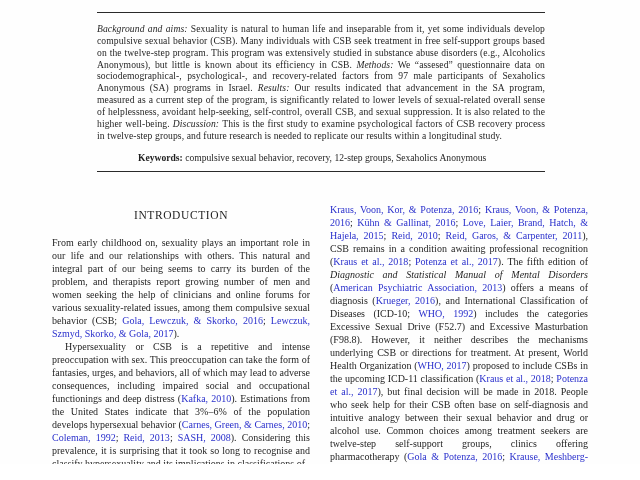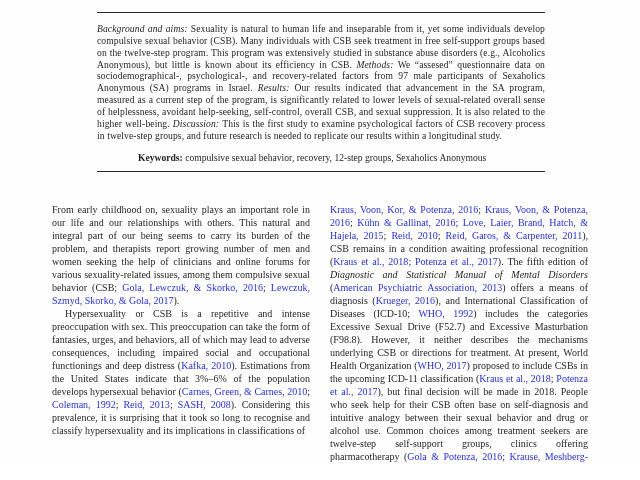--- a/index.html
+++ b/index.html
@@ -47,20 +47,21 @@
 
   <div class="rule rule-top"></div>
 
   <div class="abstract"><span class="run-i">Background and aims: </span><span class="run-n">Sexuality is natural to human life and inseparable from it, yet some individuals develop compulsive sexual behavior (CSB). Many individuals with CSB seek treatment in free self-support groups based on the twelve-step program. This program was extensively studied in substance abuse disorders (e.g., Alcoholics Anonymous), but little is known about its efficiency in CSB. </span><span class="run-i">Methods: </span><span class="run-n">We “assesed” questionnaire data on sociodemographical-, psychological-, and recovery-related factors from 97 male participants of Sexaholics Anonymous (SA) programs in Israel. </span><span class="run-i">Results: </span><span class="run-n">Our results indicated that advancement in the SA program, measured as a current step of the program, is significantly related to lower levels of sexual-related overall sense of helplessness, avoidant help-seeking, self-control, overall CSB, and sexual suppression. It is also related to the higher well-being. </span><span class="run-i">Discussion: </span><span class="run-n">This is the first study to examine psychological factors of CSB recovery process in twelve-step groups, and future research is needed to replicate our results within a longitudinal study.</span></div>
 
   <div class="keywords"><span class="run-b">Keywords: </span><span class="run-n">compulsive sexual behavior, recovery, 12-step groups, Sexaholics Anonymous</span></div>
 
   <div class="rule rule-bottom"></div>
 
   <div class="col col-left">
+    <h2 class="section-heading">INTRODUCTION</h2>
     <p class="para"><span class="run-n">From early childhood on, sexuality plays an important role in our life and our relationships with others. This natural and integral part of our being seems to carry its burden of the problem, and therapists report growing number of men and women seeking the help of clinicians and online forums for various sexuality-related issues, among them compulsive sexual behavior (CSB; </span><span class="run-l">Gola, Lewczuk, &amp; Skorko, 2016</span><span class="run-n">; </span><span class="run-l">Lewczuk, Szmyd, Skorko, &amp; Gola, 2017</span><span class="run-n">).</span></p>
     <p class="para indent"><span class="run-n">Hypersexuality or CSB is a repetitive and intense preoccupation with sex. This preoccupation can take the form of fantasies, urges, and behaviors, all of which may lead to adverse consequences, including impaired social and occupational functionings and deep distress (</span><span class="run-l">Kafka, 2010</span><span class="run-n">). Estimations from the United States indicate that 3%–6% of the population develops hypersexual behavior (</span><span class="run-l">Carnes, Green, &amp; Carnes, 2010</span><span class="run-n">; </span><span class="run-l">Coleman, 1992</span><span class="run-n">; </span><span class="run-l">Reid, 2013</span><span class="run-n">; </span><span class="run-l">SASH, 2008</span><span class="run-n">). Considering this prevalence, it is surprising that it took so long to recognise and classify hypersexuality and its implications in classifications of</span></p>
   </div>
 
   <div class="col col-right">
     <p class="para"><span class="run-l">Kraus, Voon, Kor, &amp; Potenza, 2016</span><span class="run-n">; </span><span class="run-l">Kraus, Voon, &amp; Potenza, 2016</span><span class="run-n">; </span><span class="run-l">Kühn &amp; Gallinat, 2016</span><span class="run-n">; </span><span class="run-l">Love, Laier, Brand, Hatch, &amp; Hajela, 2015</span><span class="run-n">; </span><span class="run-l">Reid, 2010</span><span class="run-n">; </span><span class="run-l">Reid, Garos, &amp; Carpenter, 2011</span><span class="run-n">), CSB remains in a condition awaiting professional recognition (</span><span class="run-l">Kraus et al., 2018</span><span class="run-n">; </span><span class="run-l">Potenza et al., 2017</span><span class="run-n">). The fifth edition of </span><span class="run-i">Diagnostic and Statistical Manual of Mental Disorders</span><span class="run-n"> (</span><span class="run-l">American Psychiatric Association, 2013</span><span class="run-n">) offers a means of diagnosis (</span><span class="run-l">Krueger, 2016</span><span class="run-n">), and International Classification of Diseases (ICD-10; </span><span class="run-l">WHO, 1992</span><span class="run-n">) includes the categories Excessive Sexual Drive (F52.7) and Excessive Masturbation (F98.8). However, it neither describes the mechanisms underlying CSB or directions for treatment. At present, World Health Organization (</span><span class="run-l">WHO, 2017</span><span class="run-n">) proposed to include CSBs in the upcoming ICD-11 classification (</span><span class="run-l">Kraus et al., 2018</span><span class="run-n">; </span><span class="run-l">Potenza et al., 2017</span><span class="run-n">), but final decision will be made in 2018. People who seek help for their CSB often base on self-diagnosis and intuitive analogy between their sexual behavior and drug or alcohol use. Common choices among treatment seekers are twelve-step self-support groups, clinics offering pharmacotherapy (</span><span class="run-l">Gola &amp; Potenza, 2016</span><span class="run-n">; </span><span class="run-l">Krause, Meshberg-Cohen, Martino, Quinones, &amp; Potenza, 2015</span><span class="run-n">), or individual psycho-</span></p>
   </div>
 
 </div>
 

